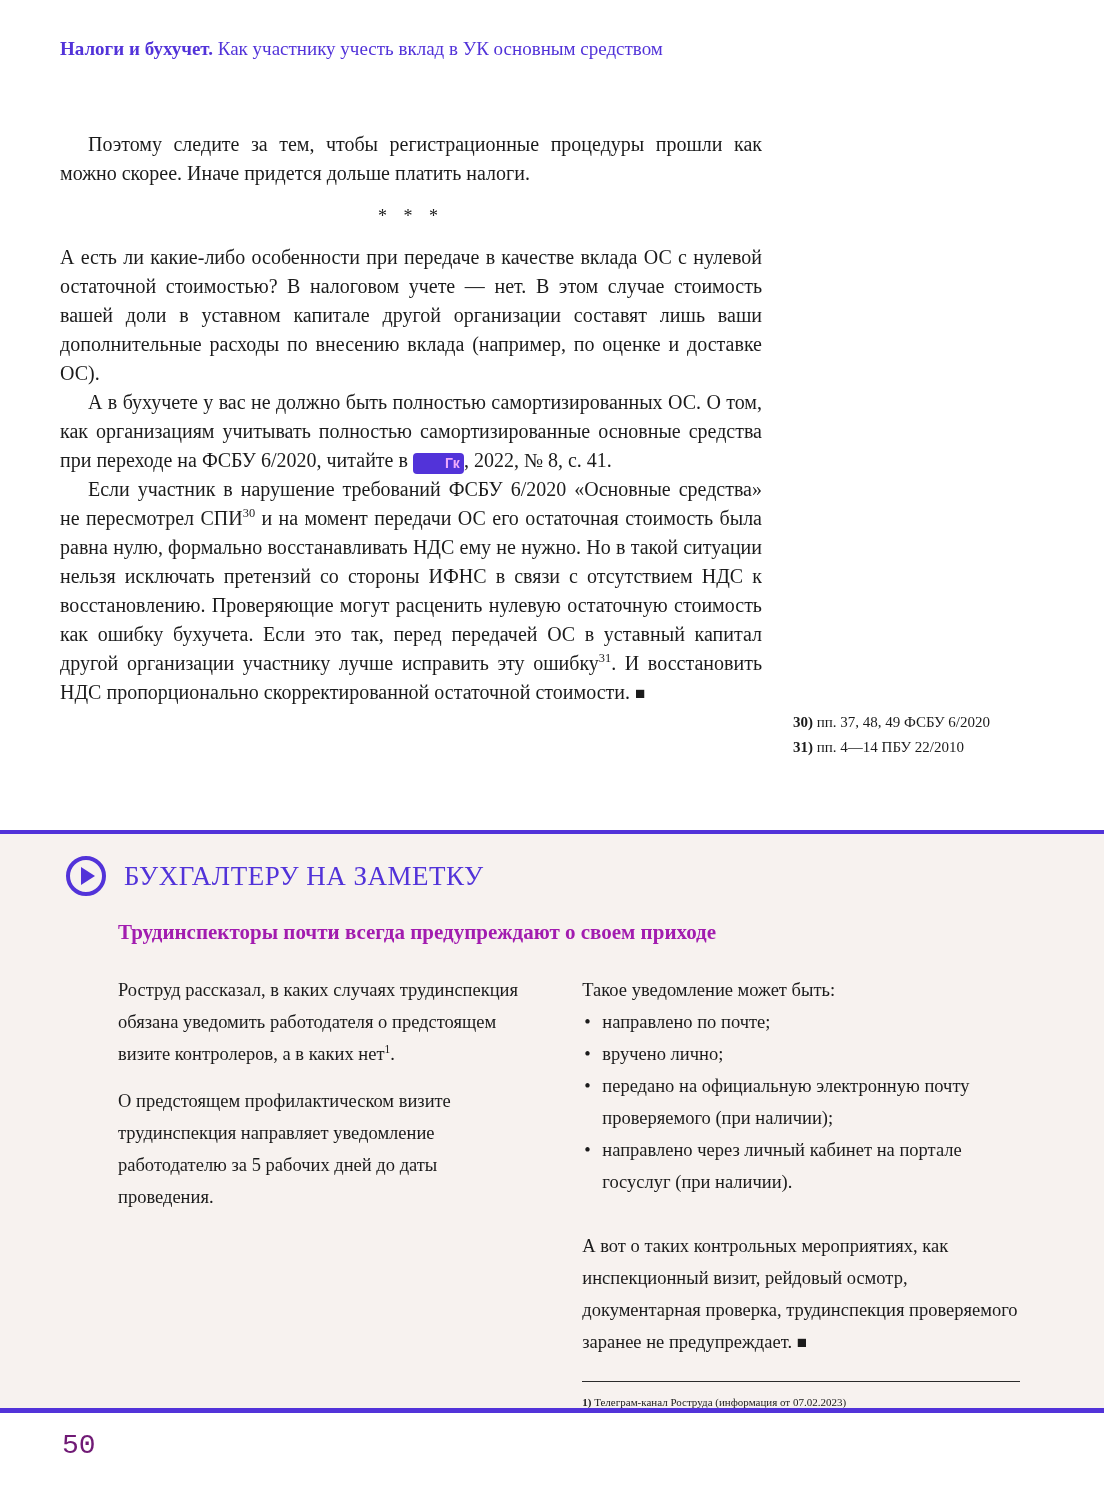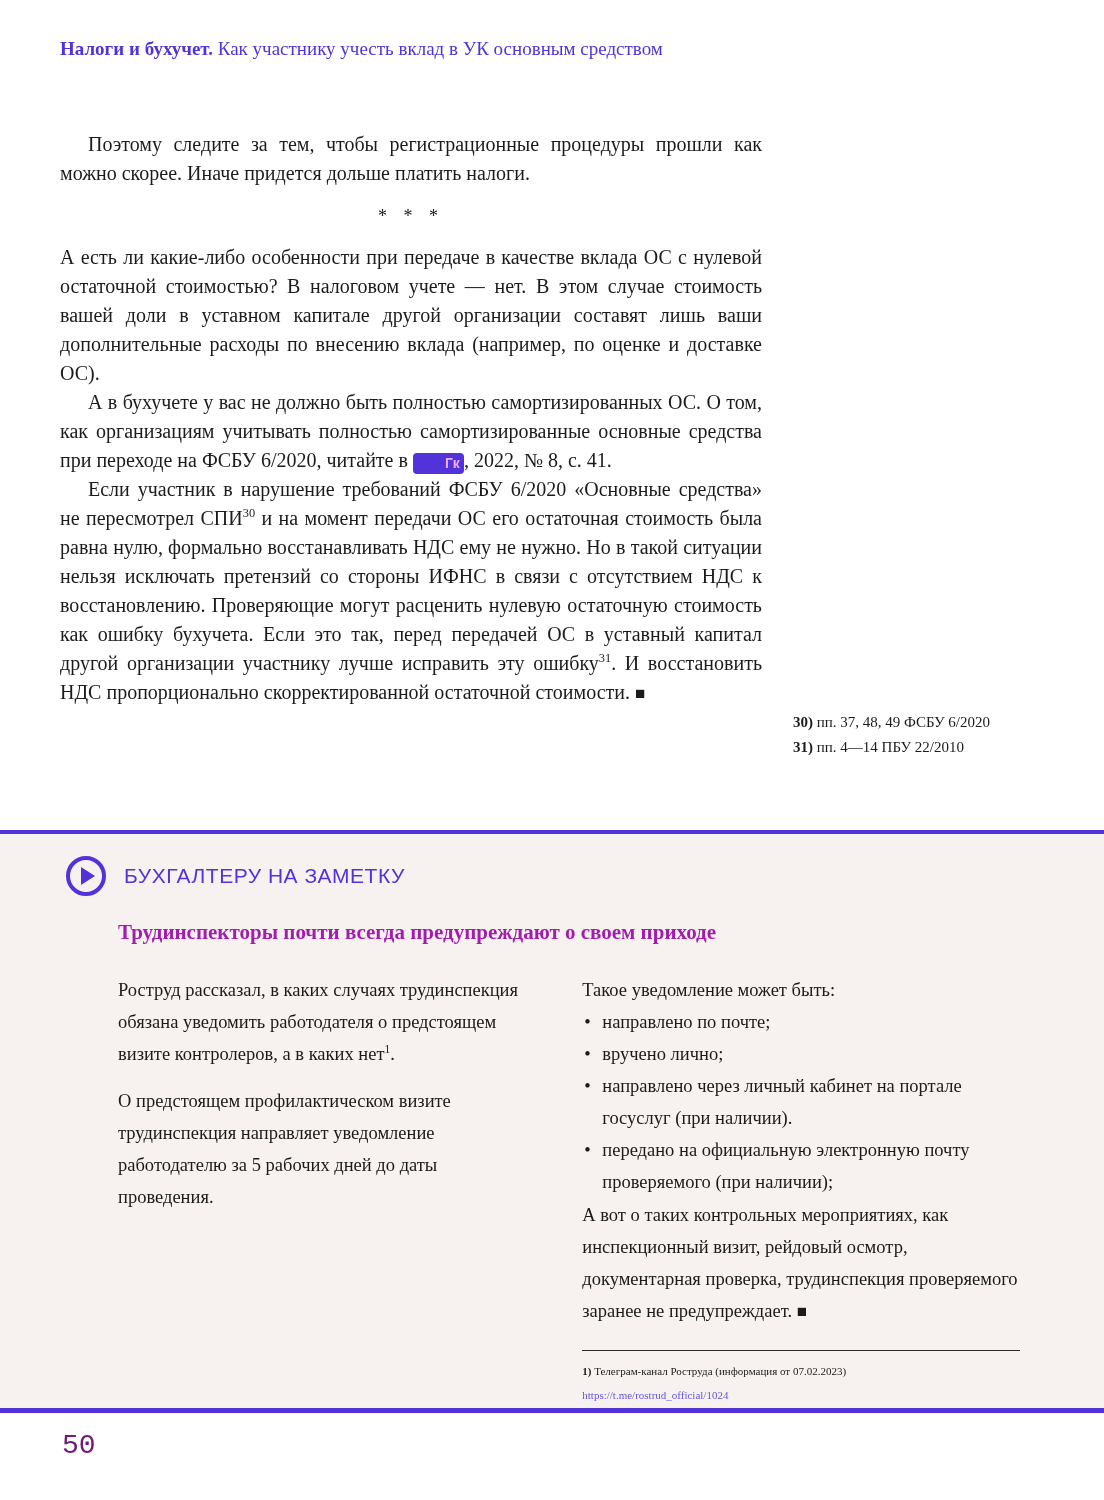--- a/index.html
+++ b/index.html
@@ -60,37 +60,37 @@
     width:40px;height:40px;border:4px solid var(--accent);border-radius:50%;
     display:flex;align-items:center;justify-content:center;flex:0 0 auto;
   }
   .play .tri{
     width:0;height:0;margin-left:4px;
     border-left:14px solid var(--accent);
     border-top:9px solid transparent;
     border-bottom:9px solid transparent;
   }
   .rubric-label{
-    font-family:Liberation Sans, sans-serif;
-    font-size:21px;color:var(--accent);letter-spacing:0.5px;
+    font-family:Liberation Serif, serif;
+    font-size:27px;color:var(--accent);letter-spacing:0.5px;
   }
   .note h2{
     position:absolute;left:118px;top:86px;width:900px;
     font-size:21px;font-weight:bold;color:#a21caf;
   }
   .cols{
     position:absolute;left:118px;top:140px;width:902px;
     display:flex;gap:64px;
     font-size:18.5px;line-height:32px;
   }
   .col-left{width:406px;}
   .col-right{width:444px;}
   .cols p{margin-bottom:15px;}
   .cols p.intro{margin-bottom:0;}
-  .methods{list-style:none;margin-bottom:1px;}
+  .methods{list-style:none;margin-bottom:32px;}
   .methods li{position:relative;padding-left:20px;}
   .methods li::before{
     content:"\2022";position:absolute;left:2px;top:0;color:var(--ink);
   }
   .fnote{
     border-top:1.5px solid #2b2b2b;margin-top:22px;padding-top:8px;
     font-size:11px;line-height:24px;
   }
   .fnote a{color:var(--link);text-decoration:none;display:inline-block;}
   
@@ -138,22 +138,22 @@
       <div class="col-left">
         <p><span>Роструд рассказал, в каких случаях трудинспекция обязана уведомить работодателя о предстоящем визите контролеров, а в каких нет</span><sup>1</sup><span>.</span></p>
         <p>О предстоящем профилактическом визите трудинспекция направляет уведомление работодателю за 5 рабочих дней до даты проведения.</p>
       </div>
 
       <div class="col-right">
         <p class="intro">Такое уведомление может быть:</p>
         <ul class="methods">
           <li>направлено по почте;</li>
           <li>вручено лично;</li>
+          <li>передано на официальную электронную почту проверяемого (при наличии);</li>
           <li>направлено через личный кабинет на портале госуслуг (при наличии).</li>
-          <li>передано на официальную электронную почту проверяемого (при наличии);</li>
         </ul>
         <p><span>А вот о таких контрольных мероприятиях, как инспекционный визит, рейдовый осмотр, документарная проверка, трудинспекция проверяемого заранее не предупреждает. </span><span class="endmark">■</span></p>
         <div class="fnote">
           <div><b>1)</b><span> Телеграм-канал Роструда (информация от 07.02.2023)</span></div>
           <a href="#">https://t.me/rostrud_official/1024</a>
         </div>
       </div>
 
     </div>
   </section>

